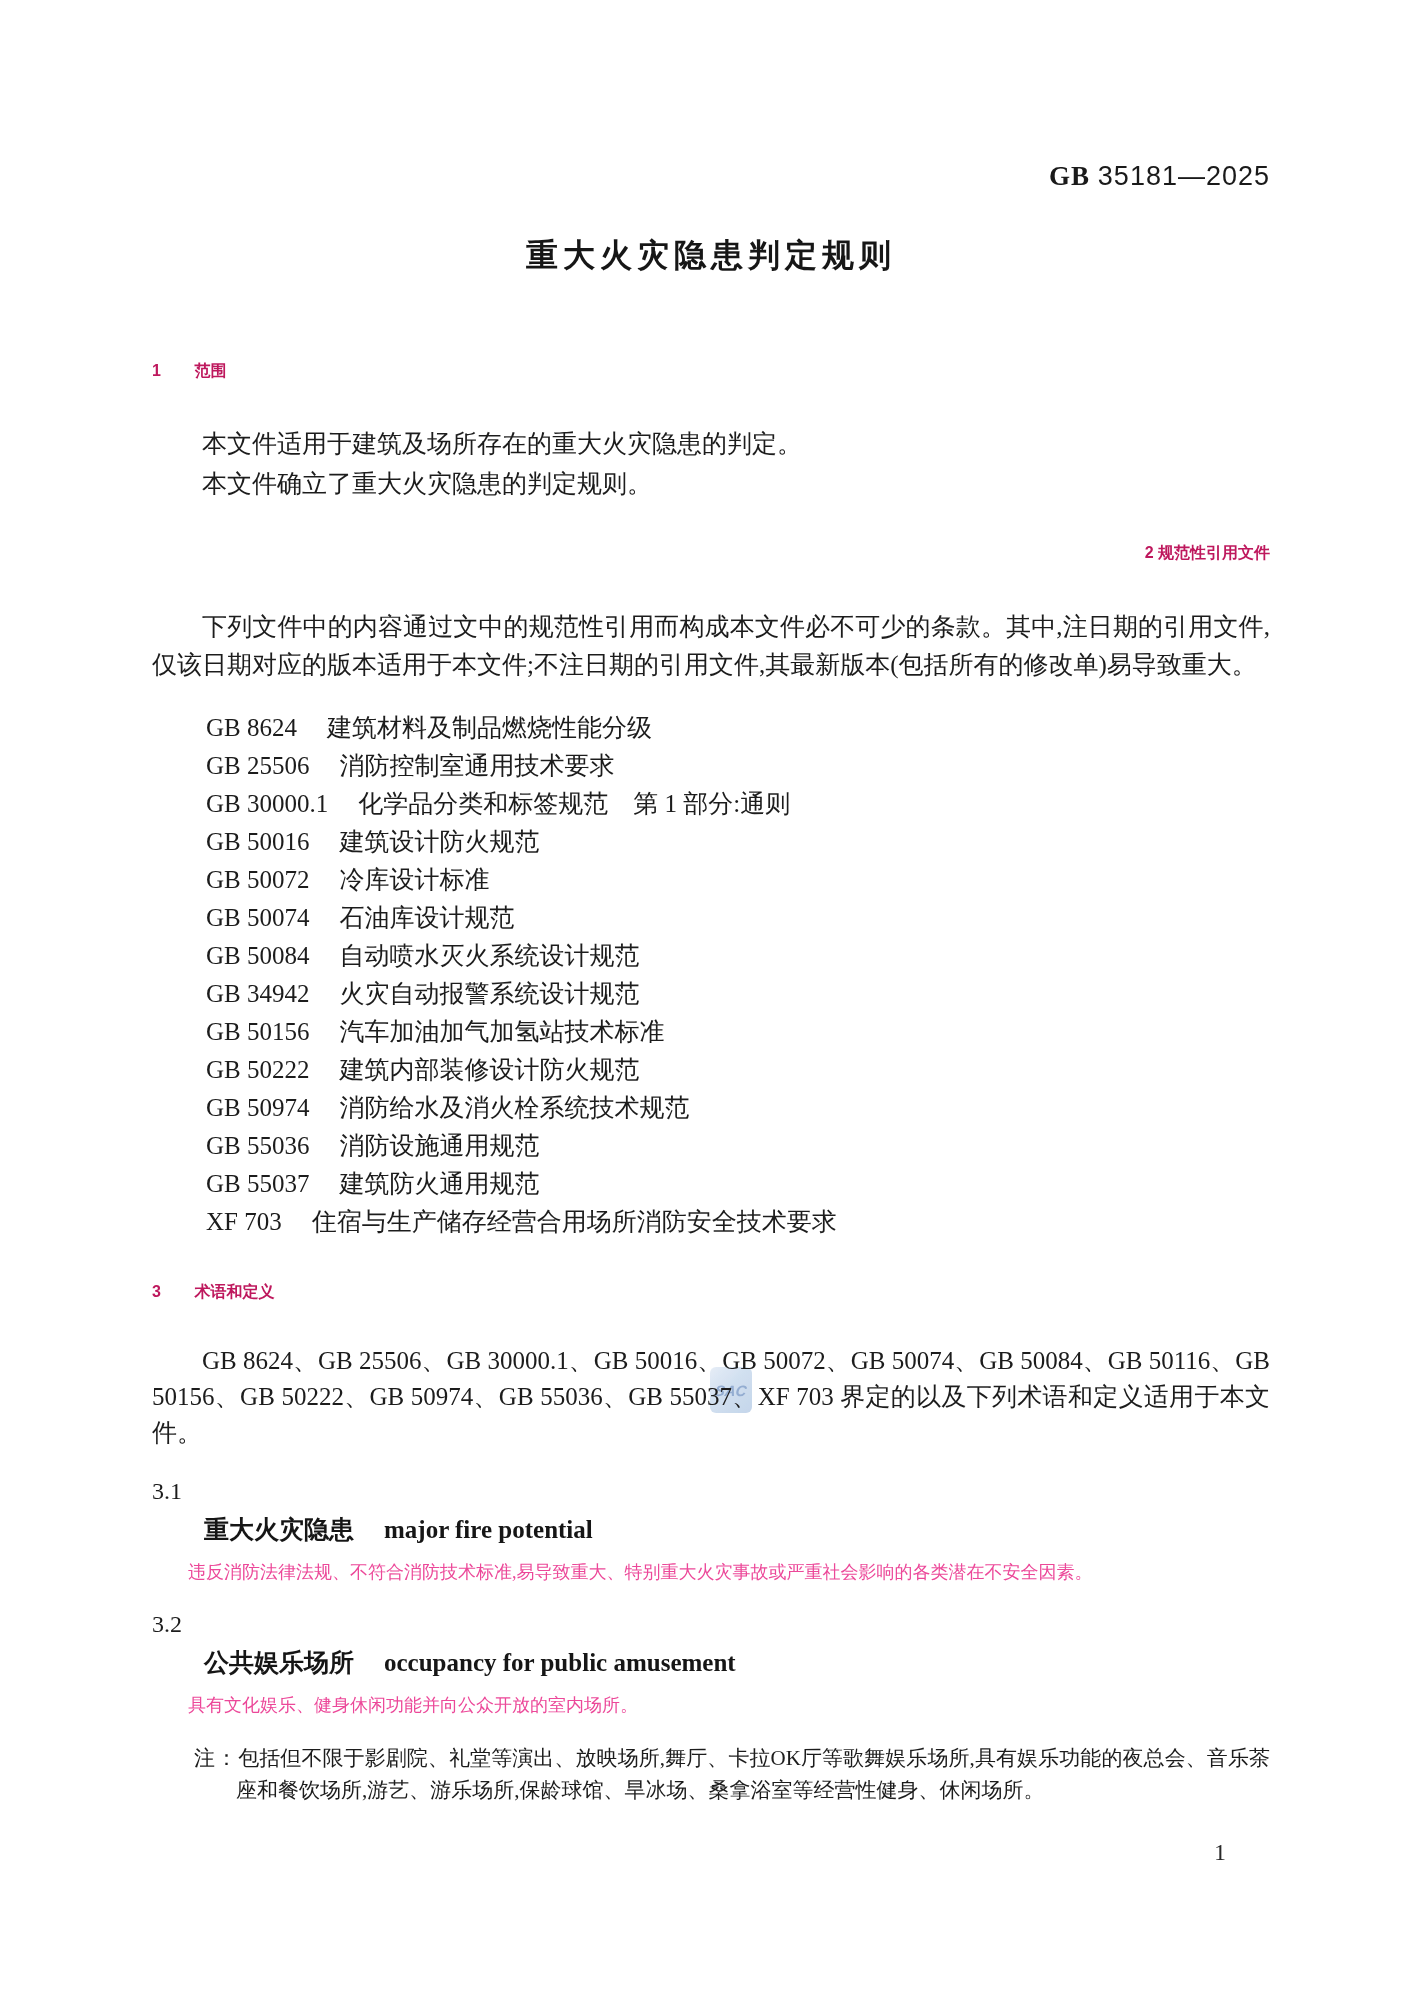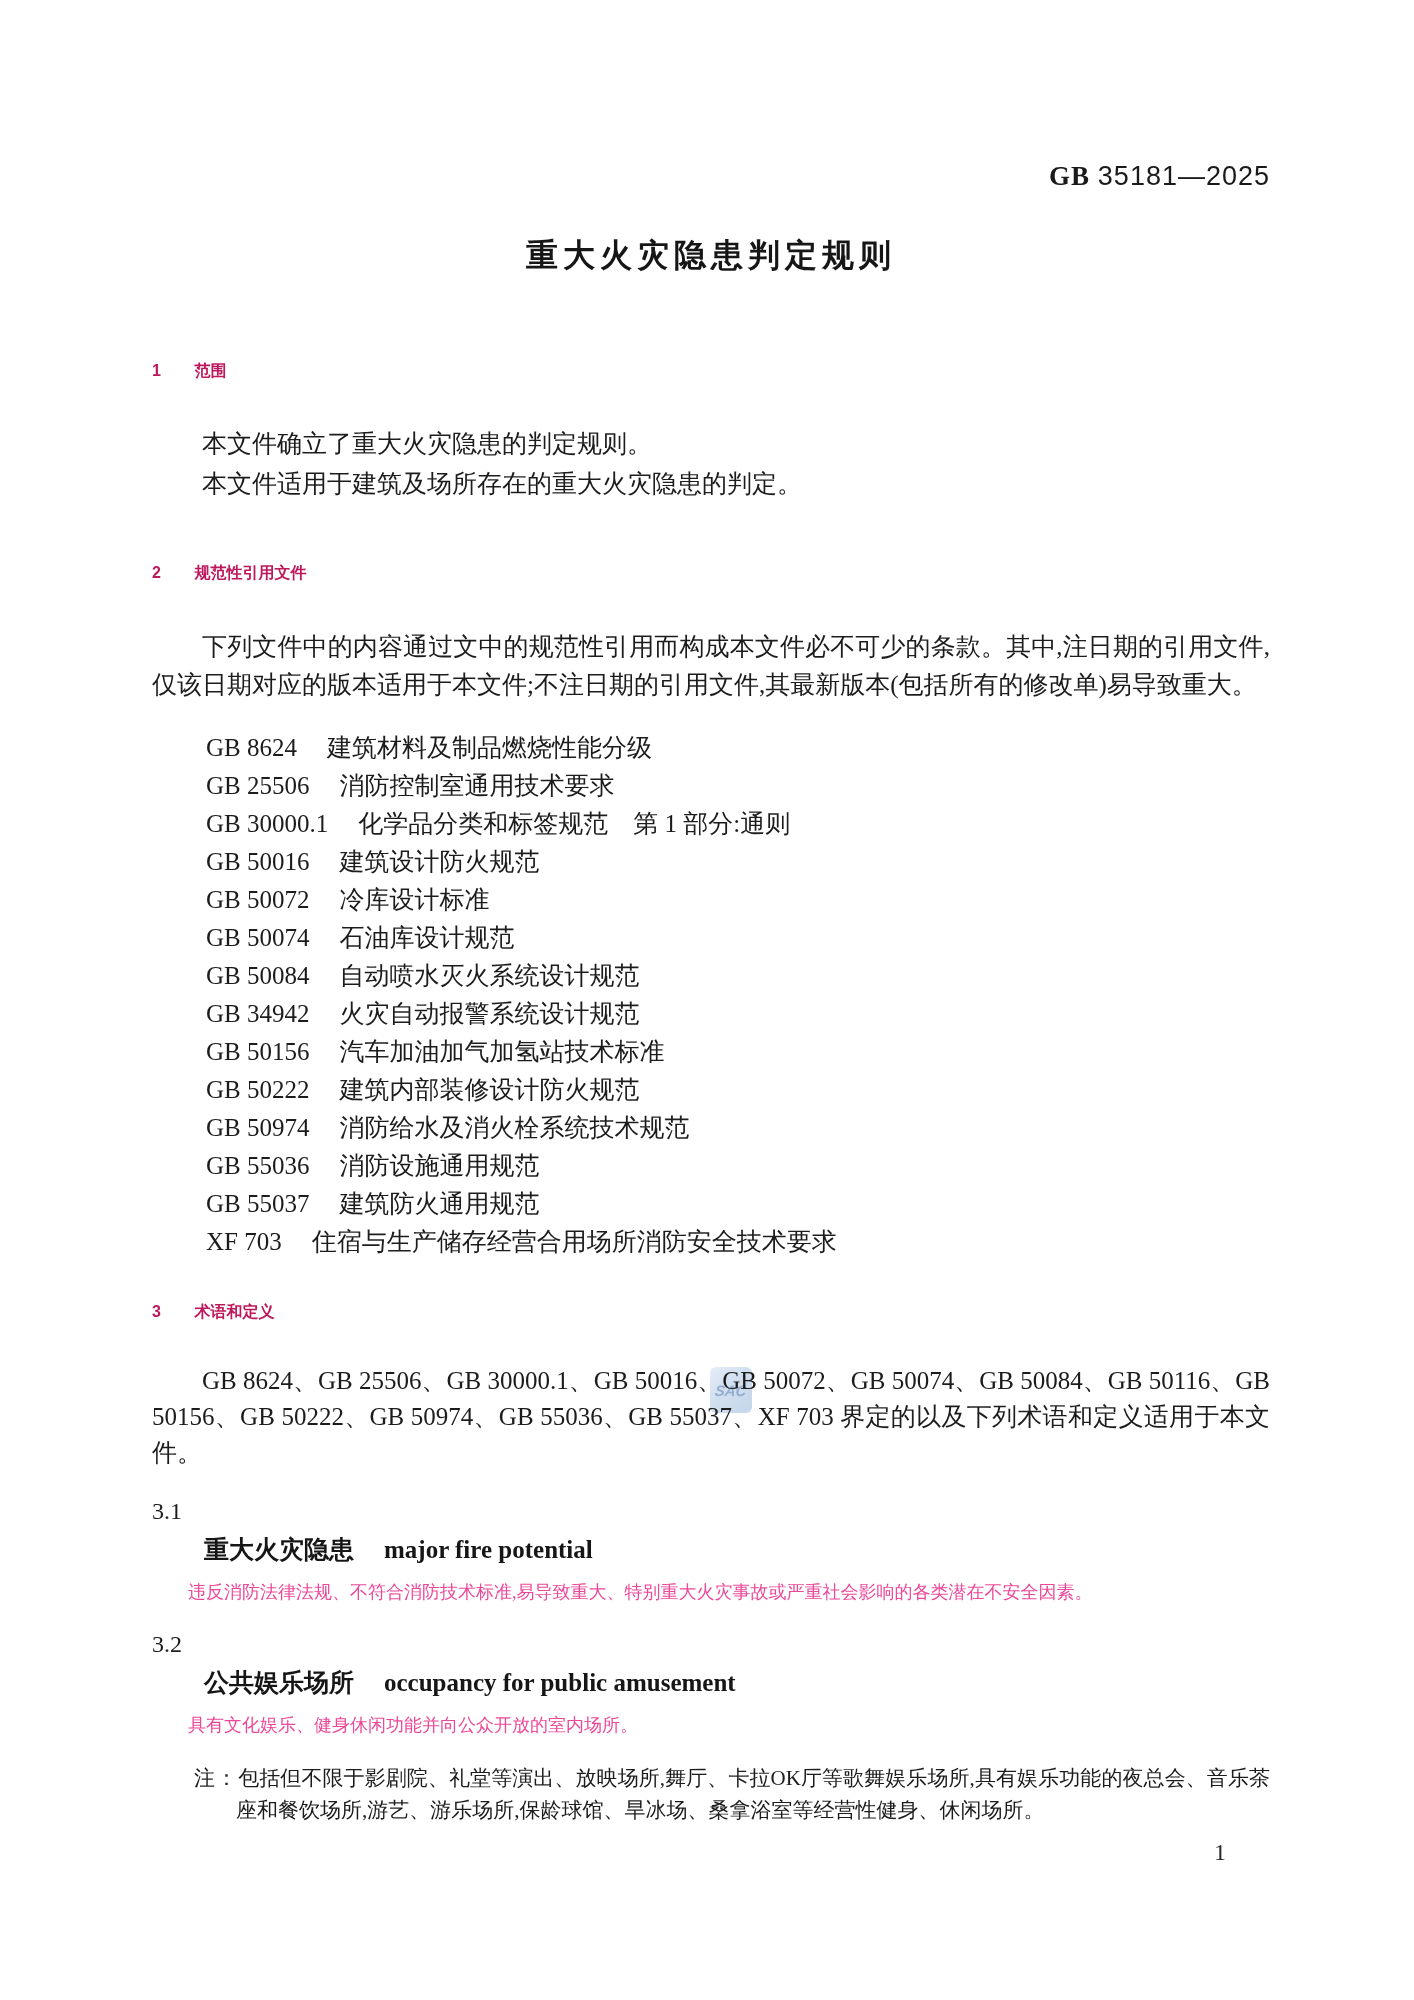--- a/index.html
+++ b/index.html
@@ -46,21 +46,21 @@
   
   .clause-head {
     font-family: "Liberation Sans", sans-serif;
     font-weight: bold;
     font-size: 16px;
     line-height: 30px;
     color: #be185d;
   }
   .clause-head .num { display: inline-block; min-width: 38px; }
   .h-s1 { margin-top: 78px; }
-  .h-s2 { margin-top: 54px; }
+  .h-s2 { margin-top: 34px; text-align: right; }
   .h-s3 { margin-top: 36px; }
 
   
   .para {
     font-size: 25px;
     line-height: 40px;
     color: #1c1c1c;
     margin: 0;
     text-indent: 2em;
   }
@@ -191,22 +191,22 @@
     </div>
 
     <div class="doc-title">重大火灾隐患判定规则</div>
 
     <div class="clause-head h-s1">
       <span class="num">1</span>
       <span>范围</span>
     </div>
 
     <div class="para-group">
+      <p class="para">本文件适用于建筑及场所存在的重大火灾隐患的判定。</p>
       <p class="para">本文件确立了重大火灾隐患的判定规则。</p>
-      <p class="para">本文件适用于建筑及场所存在的重大火灾隐患的判定。</p>
     </div>
 
     <div class="clause-head h-s2">
       <span class="num">2</span>
       <span>规范性引用文件</span>
     </div>
 
     <p class="s2-intro just">下列文件中的内容通过文中的规范性引用而构成本文件必不可少的条款。其中,注日期的引用文件,仅该日期对应的版本适用于本文件;不注日期的引用文件,其最新版本(包括所有的修改单)易导致重大。</p>
 
     <div class="ref-list">

